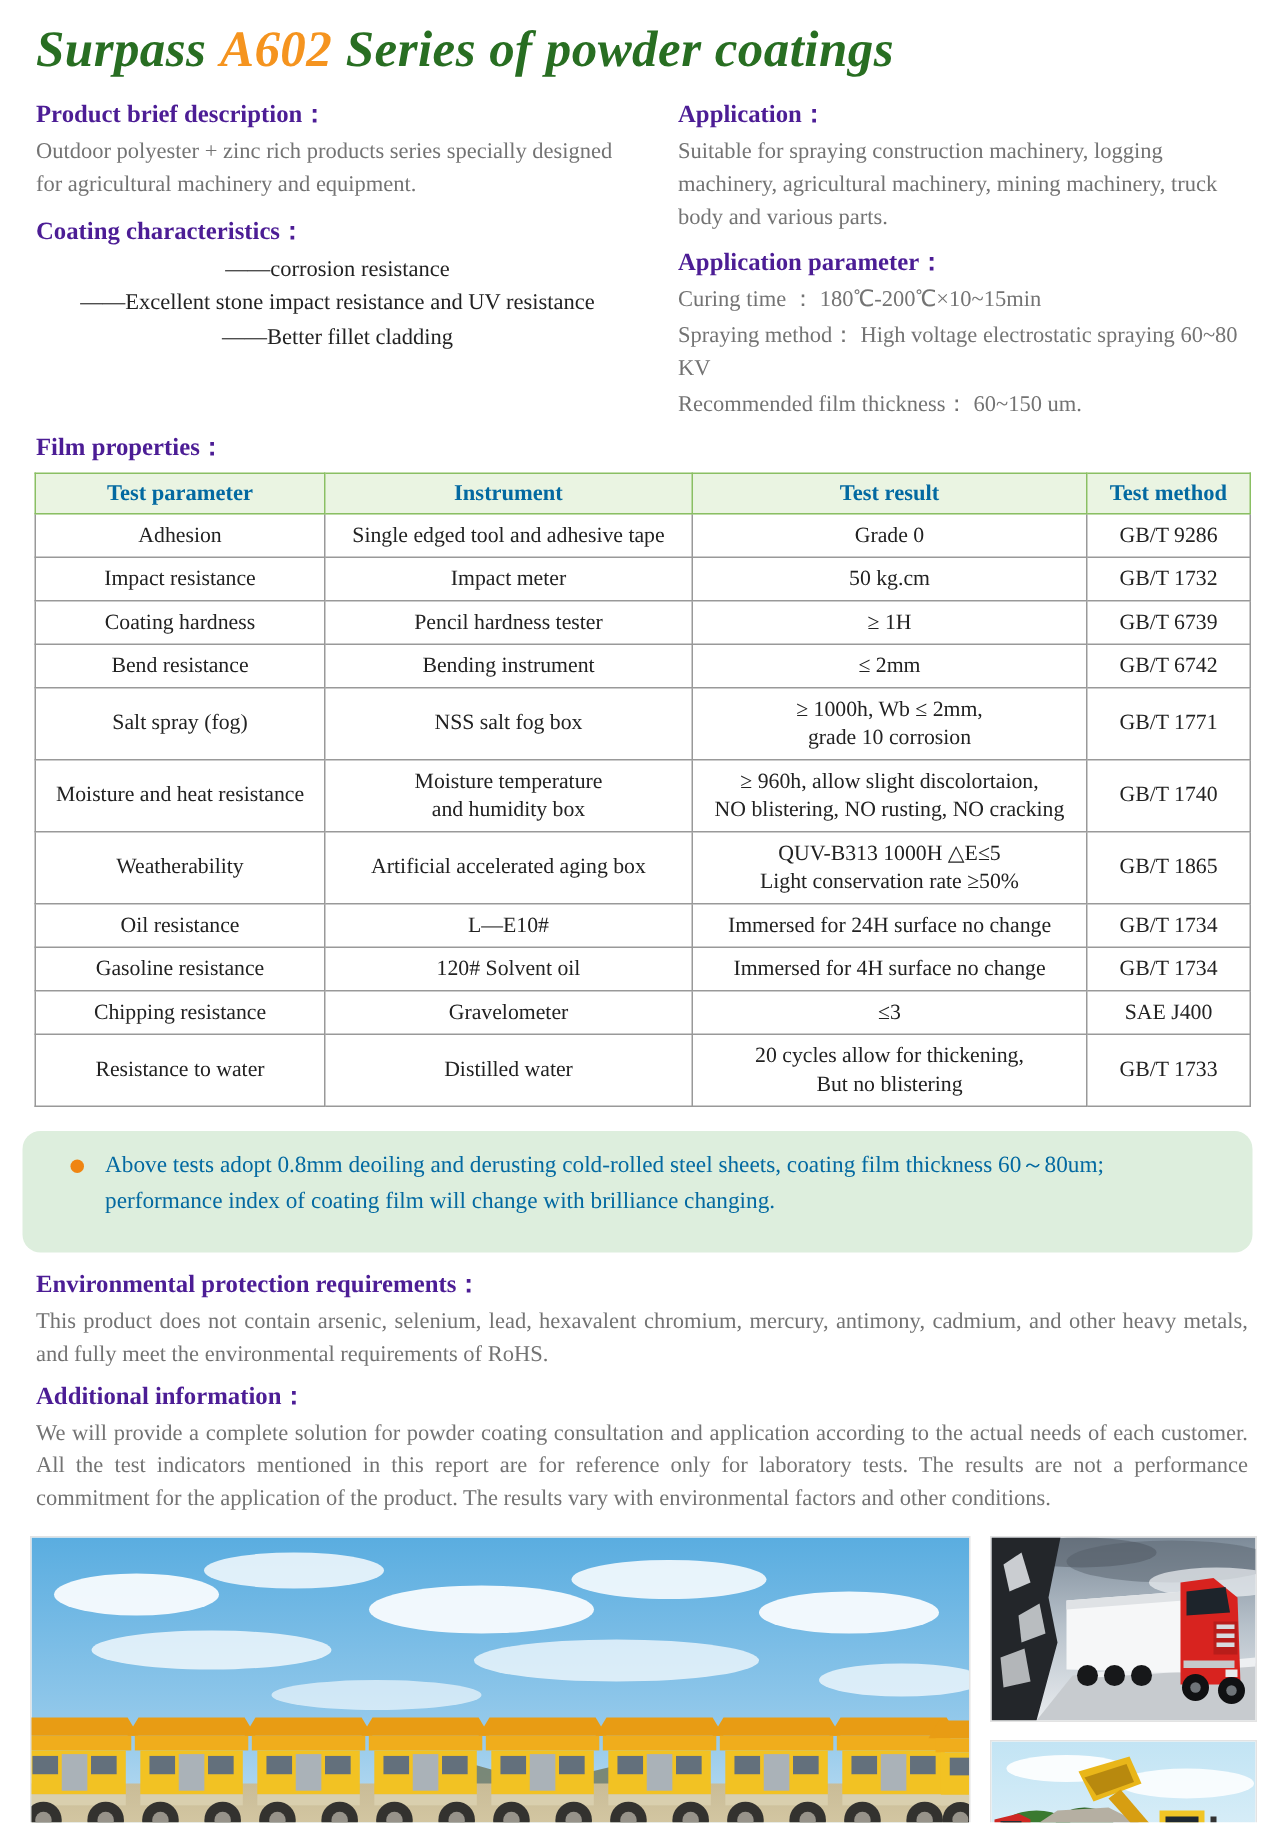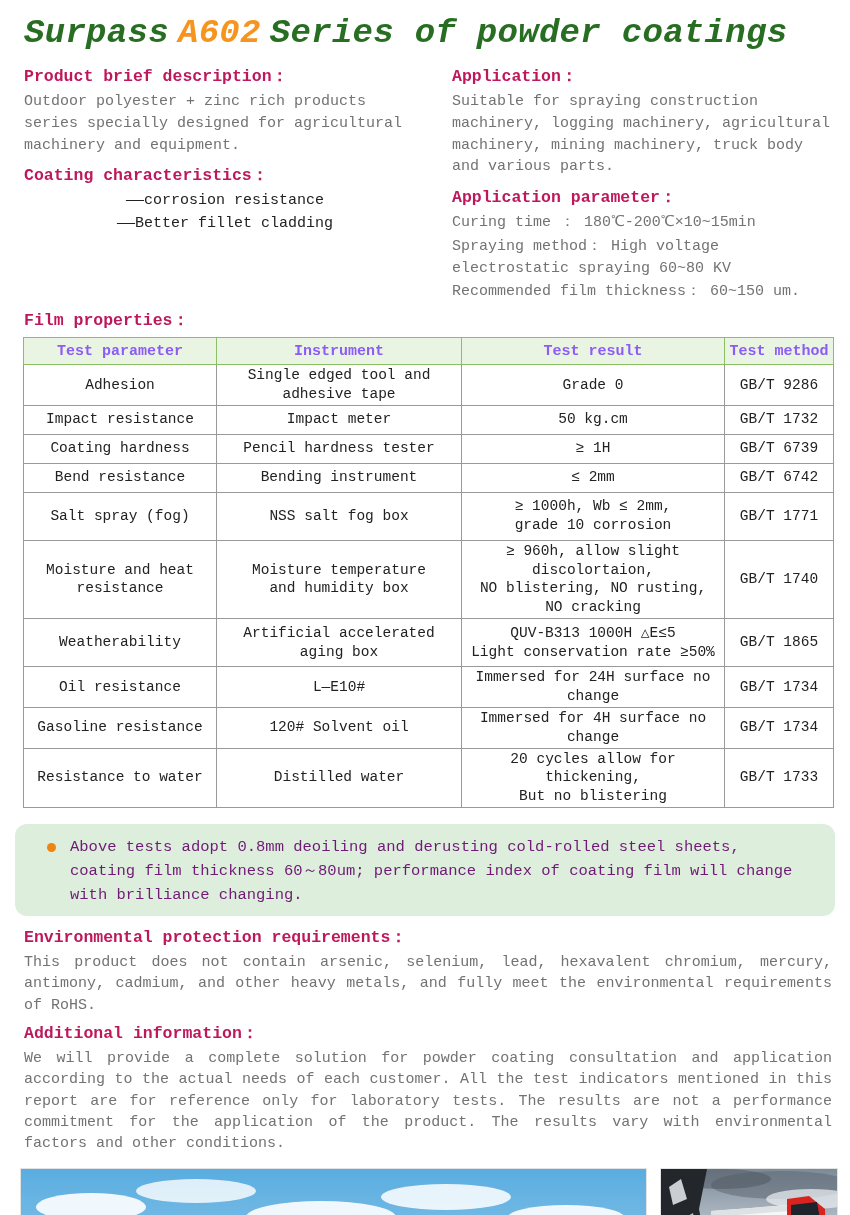--- a/index.html
+++ b/index.html
@@ -1,55 +1,55 @@
 <!DOCTYPE html>
 <html><head>
 <meta charset="utf-8">
 <style>
   html,body{margin:0;padding:0;background:#fff;}
   .page{
     width:850px;height:1215px;background:#fff;overflow:hidden;position:relative;
-    font-family:Liberation Mono, monospace;color:#333;
+    font-family:Liberation Serif, serif;color:#333;
   }
   
   .title{
     margin:14px 18px 0 24px;font-size:34px;line-height:1.15;
     font-weight:bold;font-style:italic;color:#286e22;letter-spacing:.3px;
     white-space:nowrap;
   }
   .title .model{color:#f5941f;margin:0 9px;}
   
   .cols{display:flex;gap:26px;margin:12px 18px 0 24px;}
   .col-left{width:402px;flex:0 0 auto;}
   .col-right{flex:1;min-width:0;}
-  .h-green{font-size:16.5px;font-weight:bold;color:#be185d;margin:8px 0 4px 0;}
+  .h-green{font-size:16.5px;font-weight:bold;color:#4c1d95;margin:8px 0 4px 0;}
   .h-green.first{margin-top:0;}
   .body-text{font-size:15px;line-height:1.45;color:#737373;margin:2px 0 0 0;}
   .char-line{font-size:15px;line-height:1.5;color:#222;text-align:center;}
   .film-heading{margin:6px 0 0 24px;}
   
   .props-table{
     border-collapse:collapse;table-layout:fixed;width:810px;margin:6px 0 0 23px;
     font-size:14.5px;color:#222;
   }
   .props-table th{
-    height:26px;background:#eaf4e2;color:#8b5cf6;font-size:15px;font-weight:bold;
+    height:26px;background:#eaf4e2;color:#0369a1;font-size:15px;font-weight:bold;
     border:1px solid #8abf63;padding:0 4px;
   }
   .props-table td{
     border:1px solid #999;text-align:center;vertical-align:middle;
     padding:1px 6px;line-height:1.3;
   }
   .props-table tr.r1 td{height:26px;}
   .props-table tr.r2 td{height:45px;}
   .ml{white-space:pre-line;}
   
   .note-box{
     margin:16px 15px 0 15px;background:#ddeedd;border-radius:12px;position:relative;
-    padding:11px 26px 9px 55px;font-size:15.5px;line-height:1.55;color:#701a75;
+    padding:11px 26px 22px 55px;font-size:15.5px;line-height:1.55;color:#0369a1;
   }
   .note-bullet{
     position:absolute;left:32px;top:19px;width:9px;height:9px;border-radius:50%;
     background:#ef8511;
   }
   
   .section{margin:10px 18px 0 24px;}
   .section .body-text{text-align:justify;line-height:1.42;}
   
   .photos{display:flex;gap:13px;align-items:flex-start;margin:14px 18px 0 20px;}
@@ -65,20 +65,21 @@
 
   <h1 class="title"><span>Surpass</span><span class="model">A602</span><span>Series of powder coatings</span></h1>
 
   <div class="cols">
     <div class="col-left">
       <div class="h-green first">Product brief description：</div>
       <p class="body-text">Outdoor polyester + zinc rich products series specially designed for agricultural machinery and equipment.</p>
       <div class="h-green">Coating characteristics：</div>
       <div>
         <div class="char-line">——corrosion resistance</div>
+        <div class="char-line">——Excellent stone impact resistance and UV resistance</div>
         <div class="char-line">——Better fillet cladding</div>
       </div>
     </div>
     <div class="col-right">
       <div class="h-green first">Application：</div>
       <p class="body-text">Suitable for spraying construction machinery, logging machinery, agricultural machinery, mining machinery, truck body and various parts.</p>
       <div class="h-green">Application parameter：</div>
       <p class="body-text">Curing time ： 180℃-200℃×10~15min</p>
       <p class="body-text">Spraying method： High voltage electrostatic spraying 60~80 KV</p>
       <p class="body-text">Recommended film thickness： 60~150 um.</p>
@@ -153,20 +154,26 @@
         <td><span class="ml">Oil resistance</span></td>
         <td><span class="ml">L—E10#</span></td>
         <td><span class="ml">Immersed for 24H surface no change</span></td>
         <td><span class="ml">GB/T 1734</span></td>
       </tr>
       <tr class="r1">
         <td><span class="ml">Gasoline resistance</span></td>
         <td><span class="ml">120# Solvent oil</span></td>
         <td><span class="ml">Immersed for 4H surface no change</span></td>
         <td><span class="ml">GB/T 1734</span></td>
+      </tr>
+      <tr class="r1">
+        <td><span class="ml">Chipping resistance</span></td>
+        <td><span class="ml">Gravelometer</span></td>
+        <td><span class="ml">≤3</span></td>
+        <td><span class="ml">SAE J400</span></td>
       </tr>
       <tr class="r2">
         <td><span class="ml">Resistance to water</span></td>
         <td><span class="ml">Distilled water</span></td>
         <td><span class="ml">20 cycles allow for thickening,
 But no blistering</span></td>
         <td><span class="ml">GB/T 1733</span></td>
       </tr>
     </tbody>
   </table>

